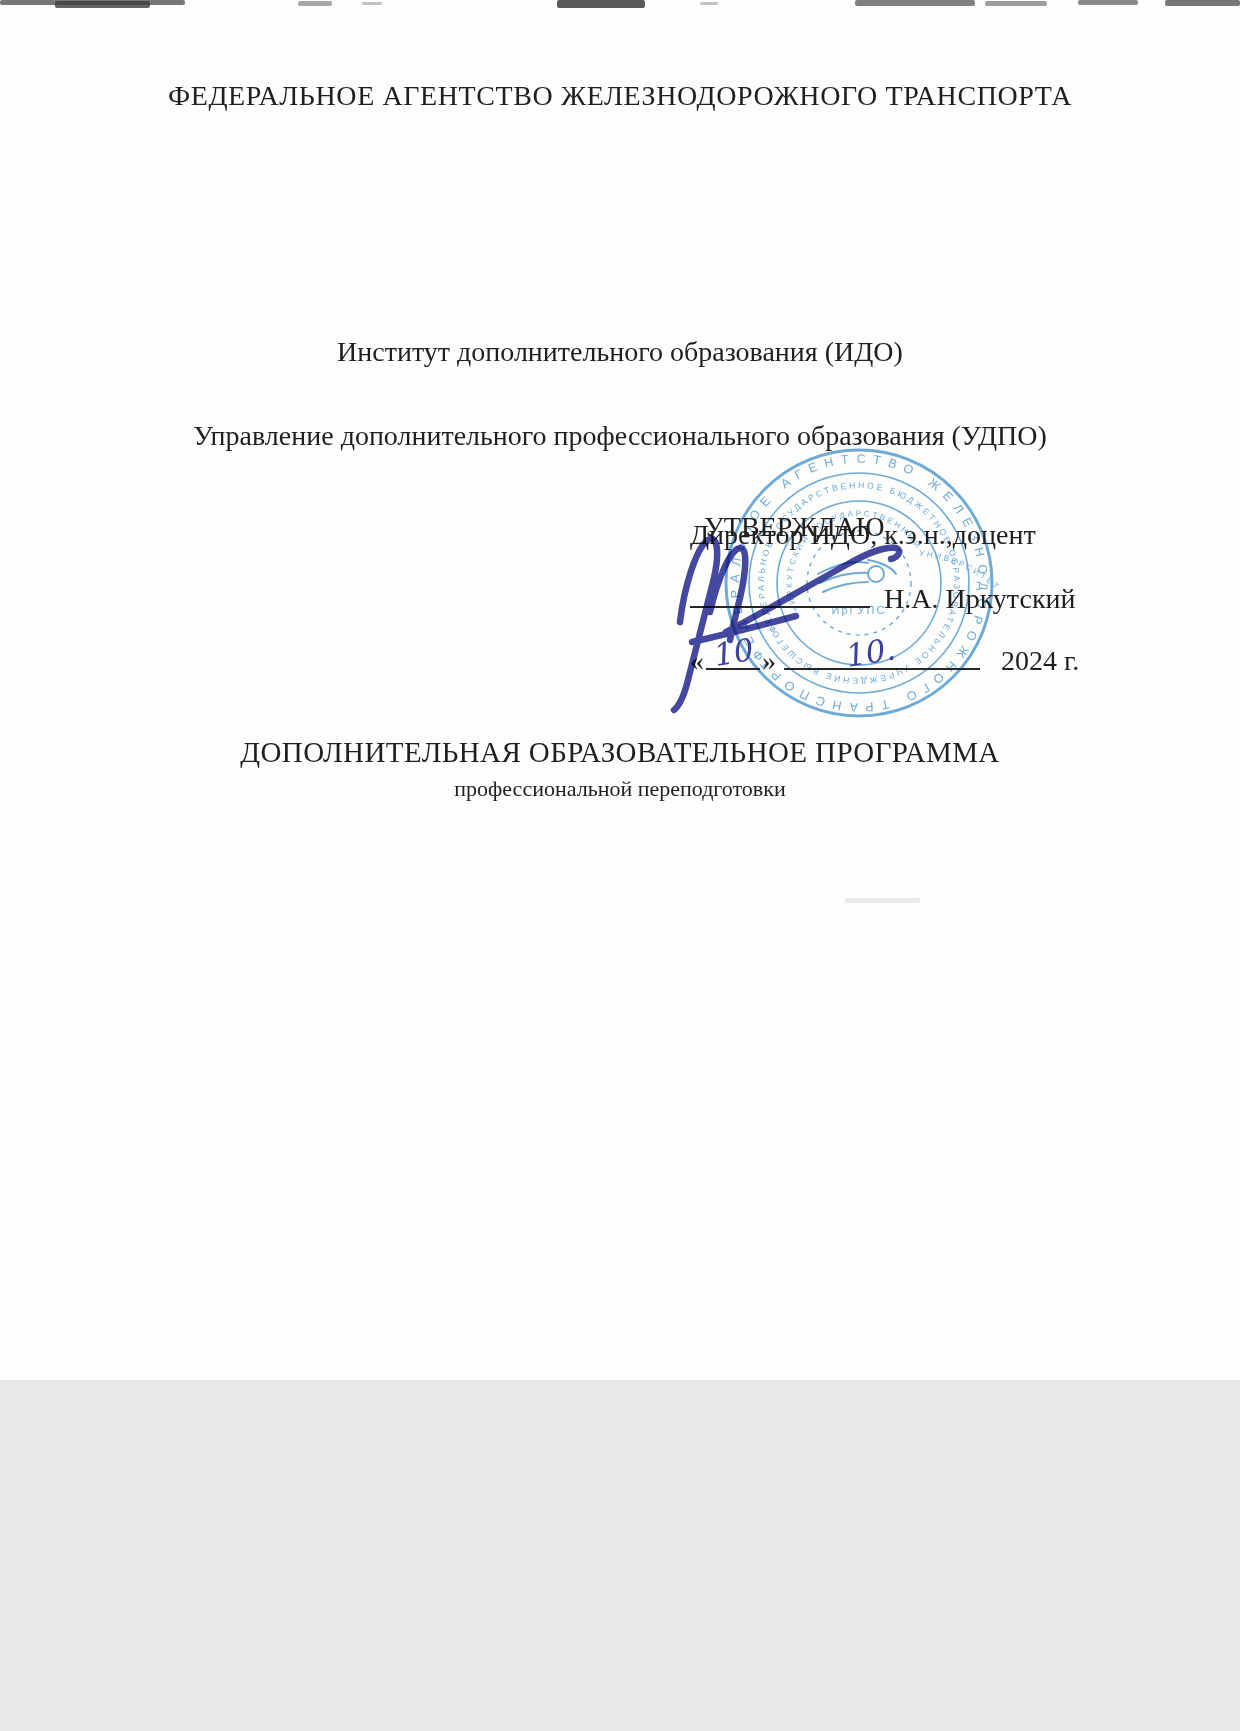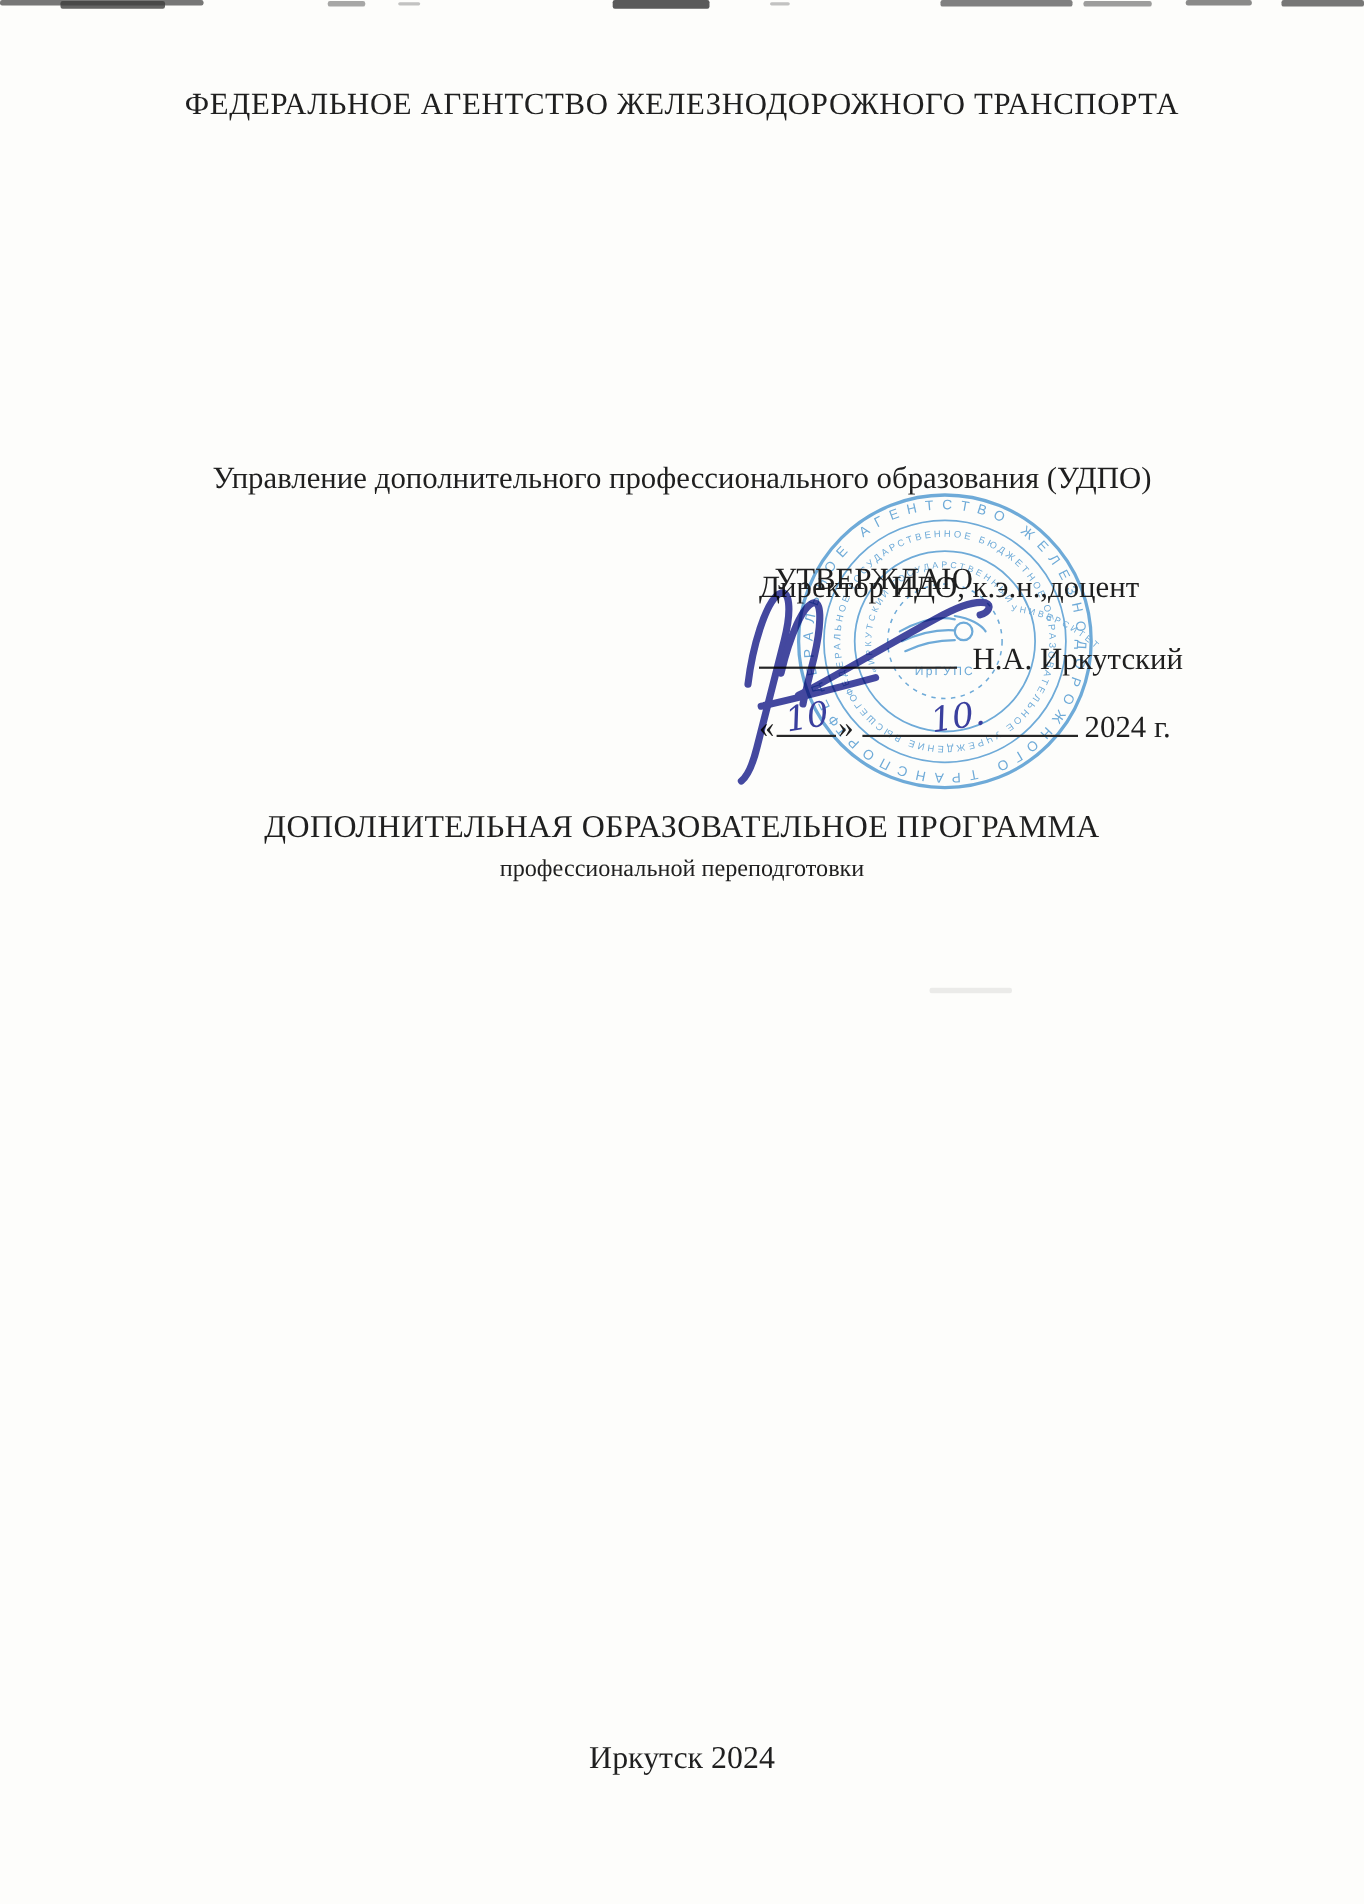--- a/index.html
+++ b/index.html
@@ -1,18 +1,18 @@
 <!DOCTYPE html>
 <html><head>
 <meta charset="utf-8">
 <style>
   html,body{margin:0;padding:0;background:#e8e8e8;}
   .page{
     position:relative;
-    width:1240px;height:1731px;
+    width:1240px;height:1380px;
     background:#fdfdfb;
     overflow:hidden;
     font-family:"Liberation Serif","DejaVu Serif",serif;
     color:#1f1f1f;
   }
   .centered{position:absolute;left:0;width:1240px;text-align:center;white-space:nowrap;}
   .hdr-agency{top:80px;font-size:28px;letter-spacing:.6px;}
   .hdr-block{top:132px;font-size:28px;line-height:43px;}
   .institute-line{top:336px;font-size:28px;}
   .department-line{top:420px;font-size:28px;}
@@ -25,21 +25,21 @@
   .appr-row{position:absolute;left:0;white-space:nowrap;}
   .appr-heading{top:0;left:14px;margin-top:25px;}
   .appr-approver{top:33px;}
   .sig-row{top:94px;}
   .date-row{top:156px;}
   .blank{display:inline-block;border-bottom:2px solid #262626;height:26px;vertical-align:baseline;position:relative;}
   .sig-blank{width:180px;margin-right:12px;}
   .sig-name{margin-left:2px;}
   .day-blank{width:54px;margin:0 2px;}
   .month-blank{width:196px;margin-left:8px;}
-  .year-text{margin-left:6px;text-align:right;}
+  .year-text{margin-left:21px;text-align:right;}
   .pen{color:#3a3f9e;font-style:italic;font-family:"DejaVu Serif",serif;}
   .hw{position:absolute;font-size:31px;transform:rotate(-9deg);top:-8px;left:10px;white-space:nowrap;}
 
   .stamp-svg{position:absolute;left:718px;top:442px;width:282px;height:282px;opacity:.82;mix-blend-mode:multiply;}
   .sign-svg{position:absolute;left:646px;top:490px;width:292px;height:232px;mix-blend-mode:multiply;}
 
   .artifact{position:absolute;background:#3d3d3d;border-radius:2px;}
   .smudge{position:absolute;background:#6a6a6a;border-radius:2px;}
 </style>
 </head>
@@ -53,20 +53,21 @@
   <div class="artifact" style="left:362px;top:2px;width:20px;height:3px;opacity:.3"></div>
   <div class="artifact" style="left:557px;top:0;width:88px;height:8px;opacity:.85"></div>
   <div class="artifact" style="left:700px;top:2px;width:18px;height:3px;opacity:.3"></div>
   <div class="artifact" style="left:855px;top:0;width:120px;height:6px;opacity:.65"></div>
   <div class="artifact" style="left:985px;top:1px;width:62px;height:5px;opacity:.5"></div>
   <div class="artifact" style="left:1078px;top:0;width:60px;height:5px;opacity:.6"></div>
   <div class="artifact" style="left:1165px;top:0;width:75px;height:6px;opacity:.7"></div>
   <div class="smudge" style="left:845px;top:898px;width:75px;height:5px;opacity:.12"></div>
 
   <div class="centered hdr-agency">ФЕДЕРАЛЬНОЕ АГЕНТСТВО ЖЕЛЕЗНОДОРОЖНОГО ТРАНСПОРТА</div>
+  <div class="centered institute-line">Институт дополнительного образования (ИДО)</div>
   <div class="centered department-line">Управление дополнительного профессионального образования (УДПО)</div>
 
   <svg class="stamp-svg" viewBox="0 0 282 282">
     <defs>
       <path id="ringO" d="M21,141 a120,120 0 1,1 240,0 a120,120 0 1,1 -240,0"></path>
       <path id="ringM" d="M46,141 a95,95 0 1,1 190,0 a95,95 0 1,1 -190,0"></path>
       <path id="ringI" d="M74,141 a67,67 0 1,1 134,0 a134,134 0 1,1 -134,0"></path>
     </defs>
     <g fill="none" stroke="#4f9ad4">
       <circle cx="141" cy="141" r="133" stroke-width="3"></circle>

